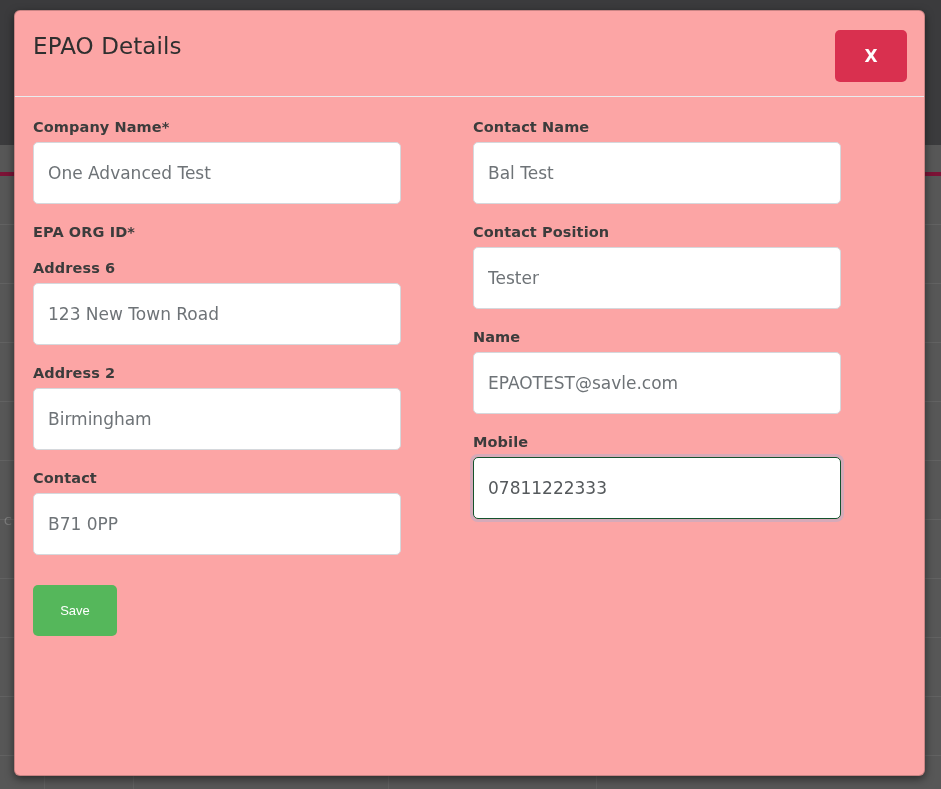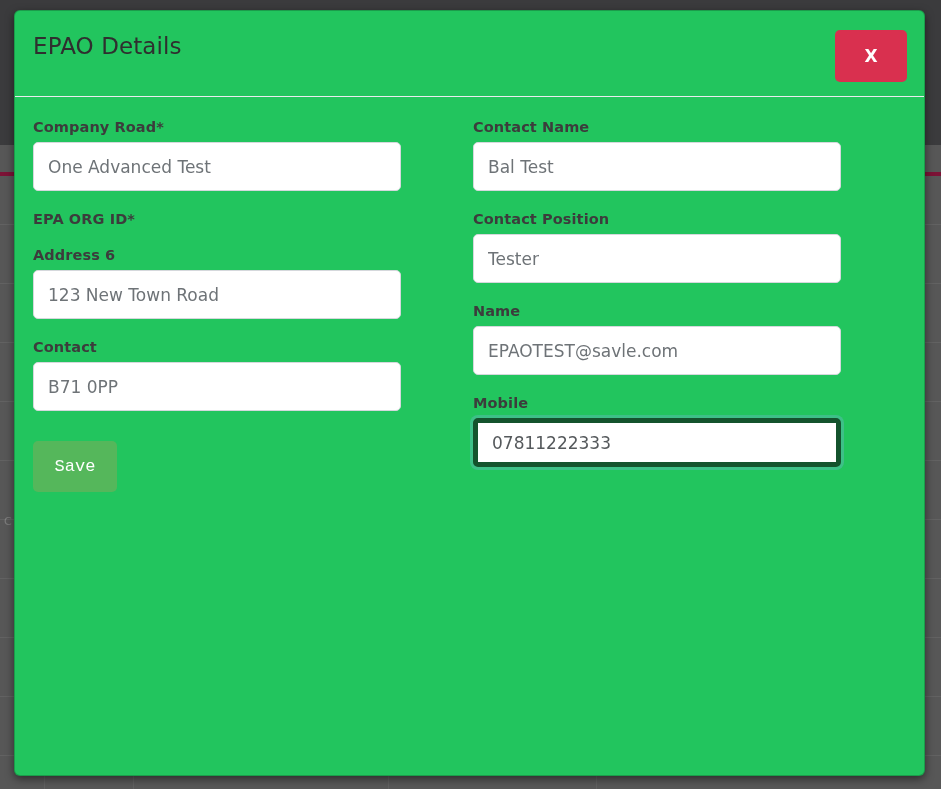--- a/index.html
+++ b/index.html
@@ -51,21 +51,21 @@
     line-height: 1;
   }
 
   
   #modal {
     position: absolute;
     left: 14px;
     top: 10px;
     width: 911px;
     height: 766px;
-    background: #22c55e;
+    background: #fca5a5;
     border: 1px solid rgba(0,0,0,0.2);
     border-radius: 6px;
     box-shadow: 0 3px 9px rgba(0,0,0,0.5);
     overflow: hidden;
   }
 
   .modal-header {
     position: relative;
     height: 86px;
     border-bottom: 1px solid #e9ecef;
@@ -119,48 +119,48 @@
     font-size: 14.5px;
     font-weight: 700;
     color: #3c3c3c;
     margin-bottom: 7px;
     letter-spacing: 0.1px;
   }
 
   .field-input {
     display: block;
     width: 100%;
-    height: 49px;
+    height: 62px;
     padding: 0 14px;
     font-size: 17px;
     color: #6e7377;
     background: #ffffff;
     border: 1px solid #d5d8dc;
     border-radius: 5px;
     font-family: "DejaVu Sans", "Liberation Sans", sans-serif;
     outline: none;
   }
   .field-input.is-focused {
-    border: 5px solid #14532d;
+    border: 1px solid #14532d;
     box-shadow: 0 0 0 3px rgba(125,182,232,0.30);
     color: #55595c;
   }
 
   .save-button {
     margin-top: 10px;
     display: inline-block;
     min-width: 84px;
     height: 51px;
     padding: 0 19px;
     background: #55b75b;
     color: #ffffff;
     border: none;
     border-radius: 5px;
-    font-size: 17px;
-    font-family: Liberation Mono, monospace;
+    font-size: 13px;
+    font-family: Liberation Sans, sans-serif;
     cursor: pointer;
     line-height: 51px;
     text-align: center;
   }
 </style>
 </head>
 <body>
 
 <div id="backdrop" style="background: rgb(87, 87, 87);">
   <div class="bg-navbar" style="background: rgb(59, 59, 61);"></div>
@@ -191,33 +191,37 @@
     <div class="modal-title">EPAO Details</div>
     <button class="close-button" style="background: rgb(217, 48, 79);">X</button>
   </div>
 
   <div class="modal-body">
     <div class="form-grid">
 
       <div class="form-col">
 
         <div class="form-group">
-          <label class="field-label">Company Road*</label>
+          <label class="field-label">Company Name*</label>
           <input class="field-input" type="text" value="One Advanced Test" placeholder="Company Name" style="">
         </div>
 
         <div class="form-group">
           <label class="field-label">EPA ORG ID*</label>
         </div>
 
         <div class="form-group">
           <label class="field-label">Address 6</label>
           <input class="field-input" type="text" value="123 New Town Road" placeholder="Address 1" style="">
         </div>
 
+        <div class="form-group">
+          <label class="field-label">Address 2</label>
+          <input class="field-input" type="text" value="Birmingham" placeholder="Address 2" style="">
+        </div>
 
         <div class="form-group">
           <label class="field-label">Contact</label>
           <input class="field-input" type="text" value="B71 0PP" placeholder="Postcode" style="">
         </div>
 
         <button class="save-button" style="background: rgb(85, 183, 91);">Save</button>
       </div>
 
       <div class="form-col">

